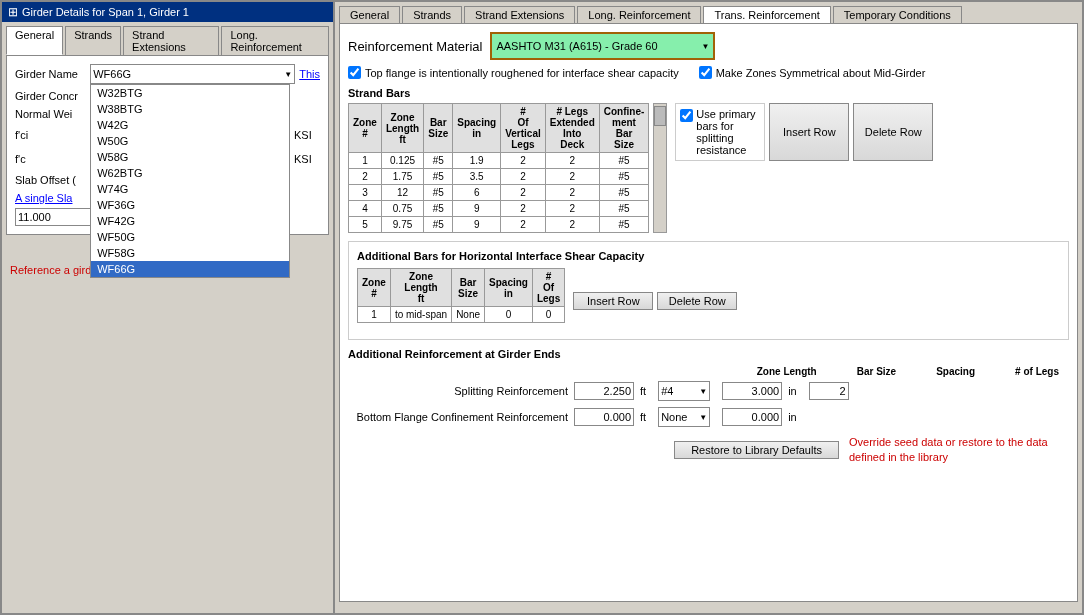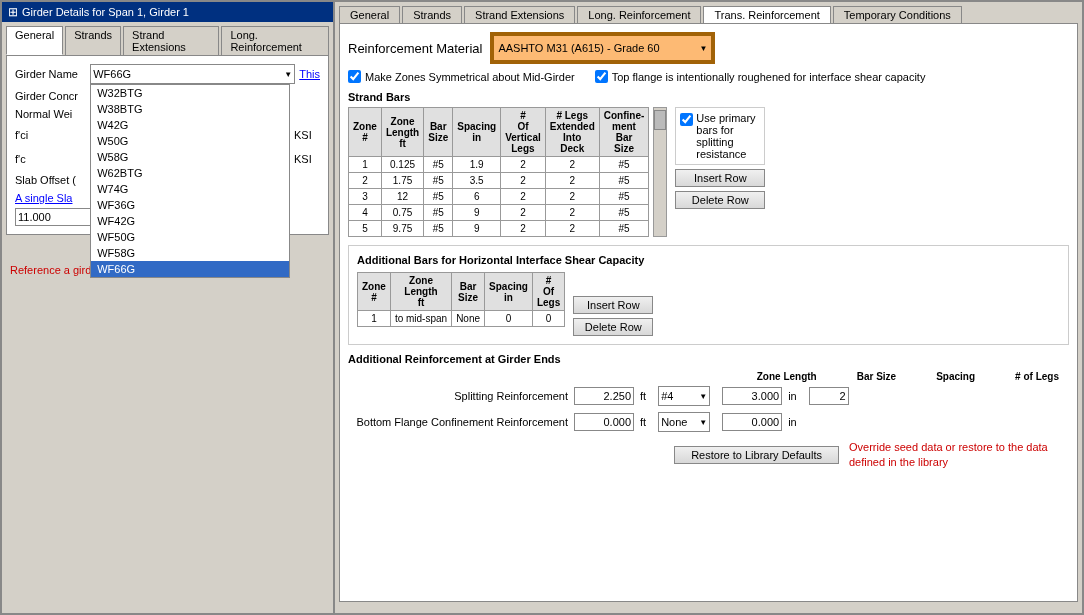--- a/index.html
+++ b/index.html
@@ -160,21 +160,21 @@
     }
     .data-table td {
       border: 1px solid #999;
       padding: 2px 4px;
       text-align: center;
       background: white;
       font-size: 10px;
     }
     .table-actions {
       display: flex;
-      flex-direction: column;
+      flex-direction: row;
       gap: 4px;
       margin-left: 8px;
     }
     .btn {
       padding: 2px 10px;
       font-size: 11px;
       border: 1px solid #888;
       background: linear-gradient(to bottom, #f0f0f0, #d8d8d8);
       cursor: pointer;
       min-width: 80px;
@@ -305,34 +305,34 @@
     <div class="right-tab">Strands</div>
     <div class="right-tab">Strand Extensions</div>
     <div class="right-tab">Long. Reinforcement</div>
     <div class="right-tab active">Trans. Reinforcement</div>
     <div class="right-tab">Temporary Conditions</div>
   </div>
   <div class="right-content">
 
     <div class="material-row">
       <span class="material-label">Reinforcement Material</span>
-      <div style="display:flex; align-items:center; border:4px solid #a16207; width:225px; height:20px; background:#fdba74; padding:12px 4px;">
+      <div style="display:flex; align-items:center; border:2px solid #a16207; width:225px; height:20px; background:#86efac; padding:12px 4px;">
         <span style="flex:1; font-size:11px;">AASHTO M31 (A615) - Grade 60</span>
         <span style="font-size:8px;">▼</span>
       </div>
     </div>
 
     <div class="checkbox-row">
       <div class="checkbox-item">
         <input type="checkbox" checked="" style="">
-        <span>Make Zones Symmetrical about Mid-Girder</span>
+        <span>Top flange is intentionally roughened for interface shear capacity</span>
       </div>
       <div class="checkbox-item">
         <input type="checkbox" checked="" style="">
-        <span>Top flange is intentionally roughened for interface shear capacity</span>
+        <span>Make Zones Symmetrical about Mid-Girder</span>
       </div>
     </div>
 
     <div class="section-title">Strand Bars</div>
     <div class="table-row-flex">
       <table class="data-table">
         <thead>
           <tr>
             <th>Zone<br>#</th>
             <th>Zone<br>Length<br>ft</th>

